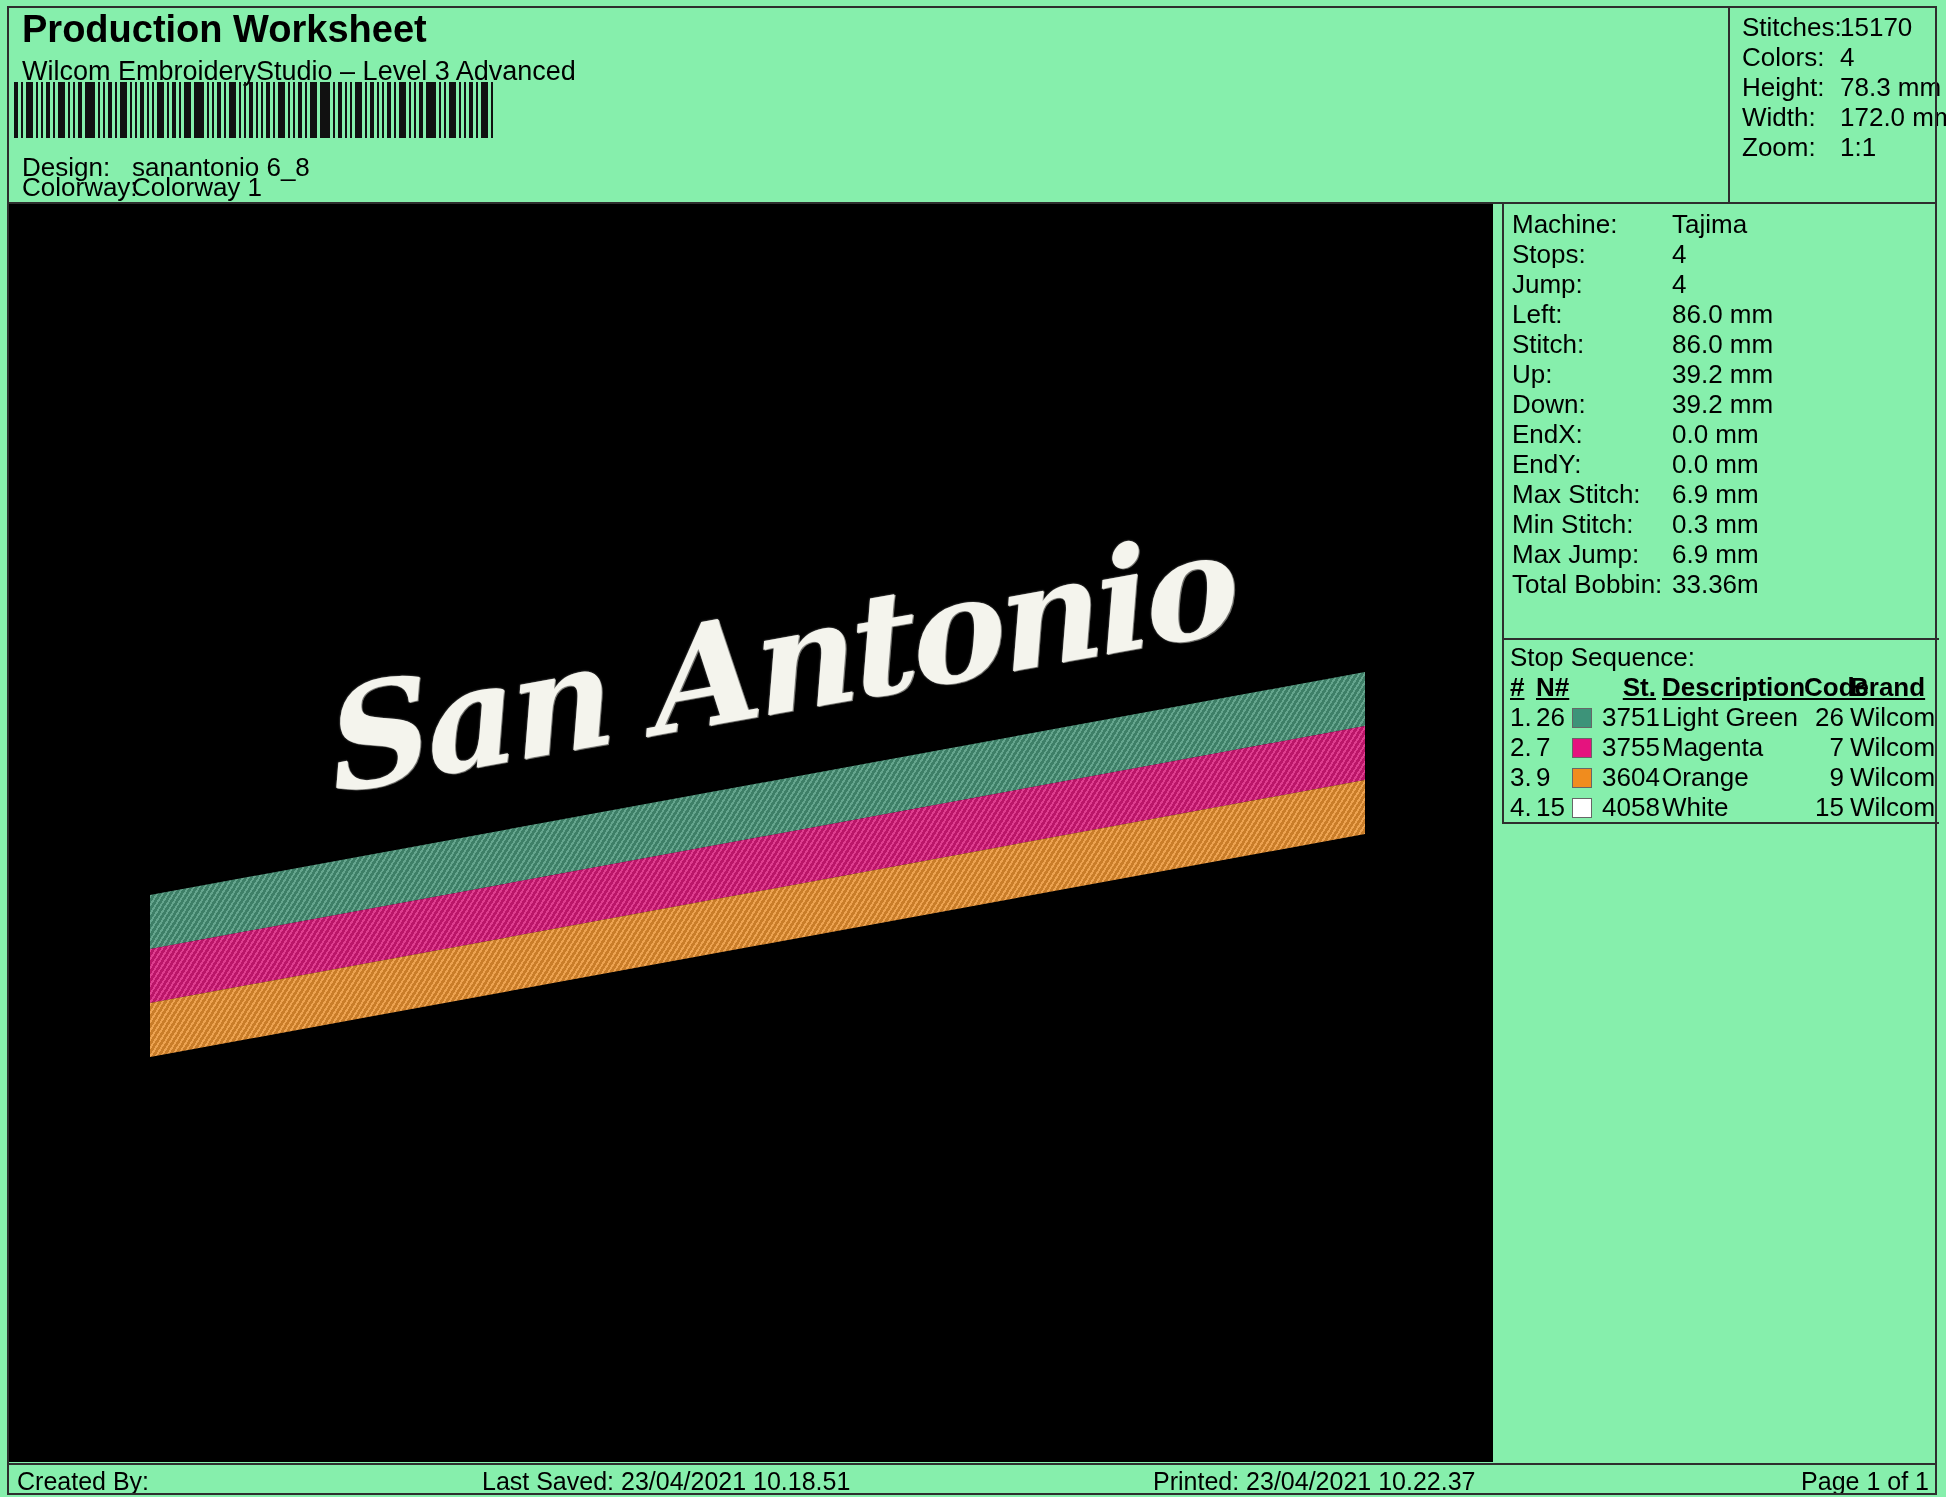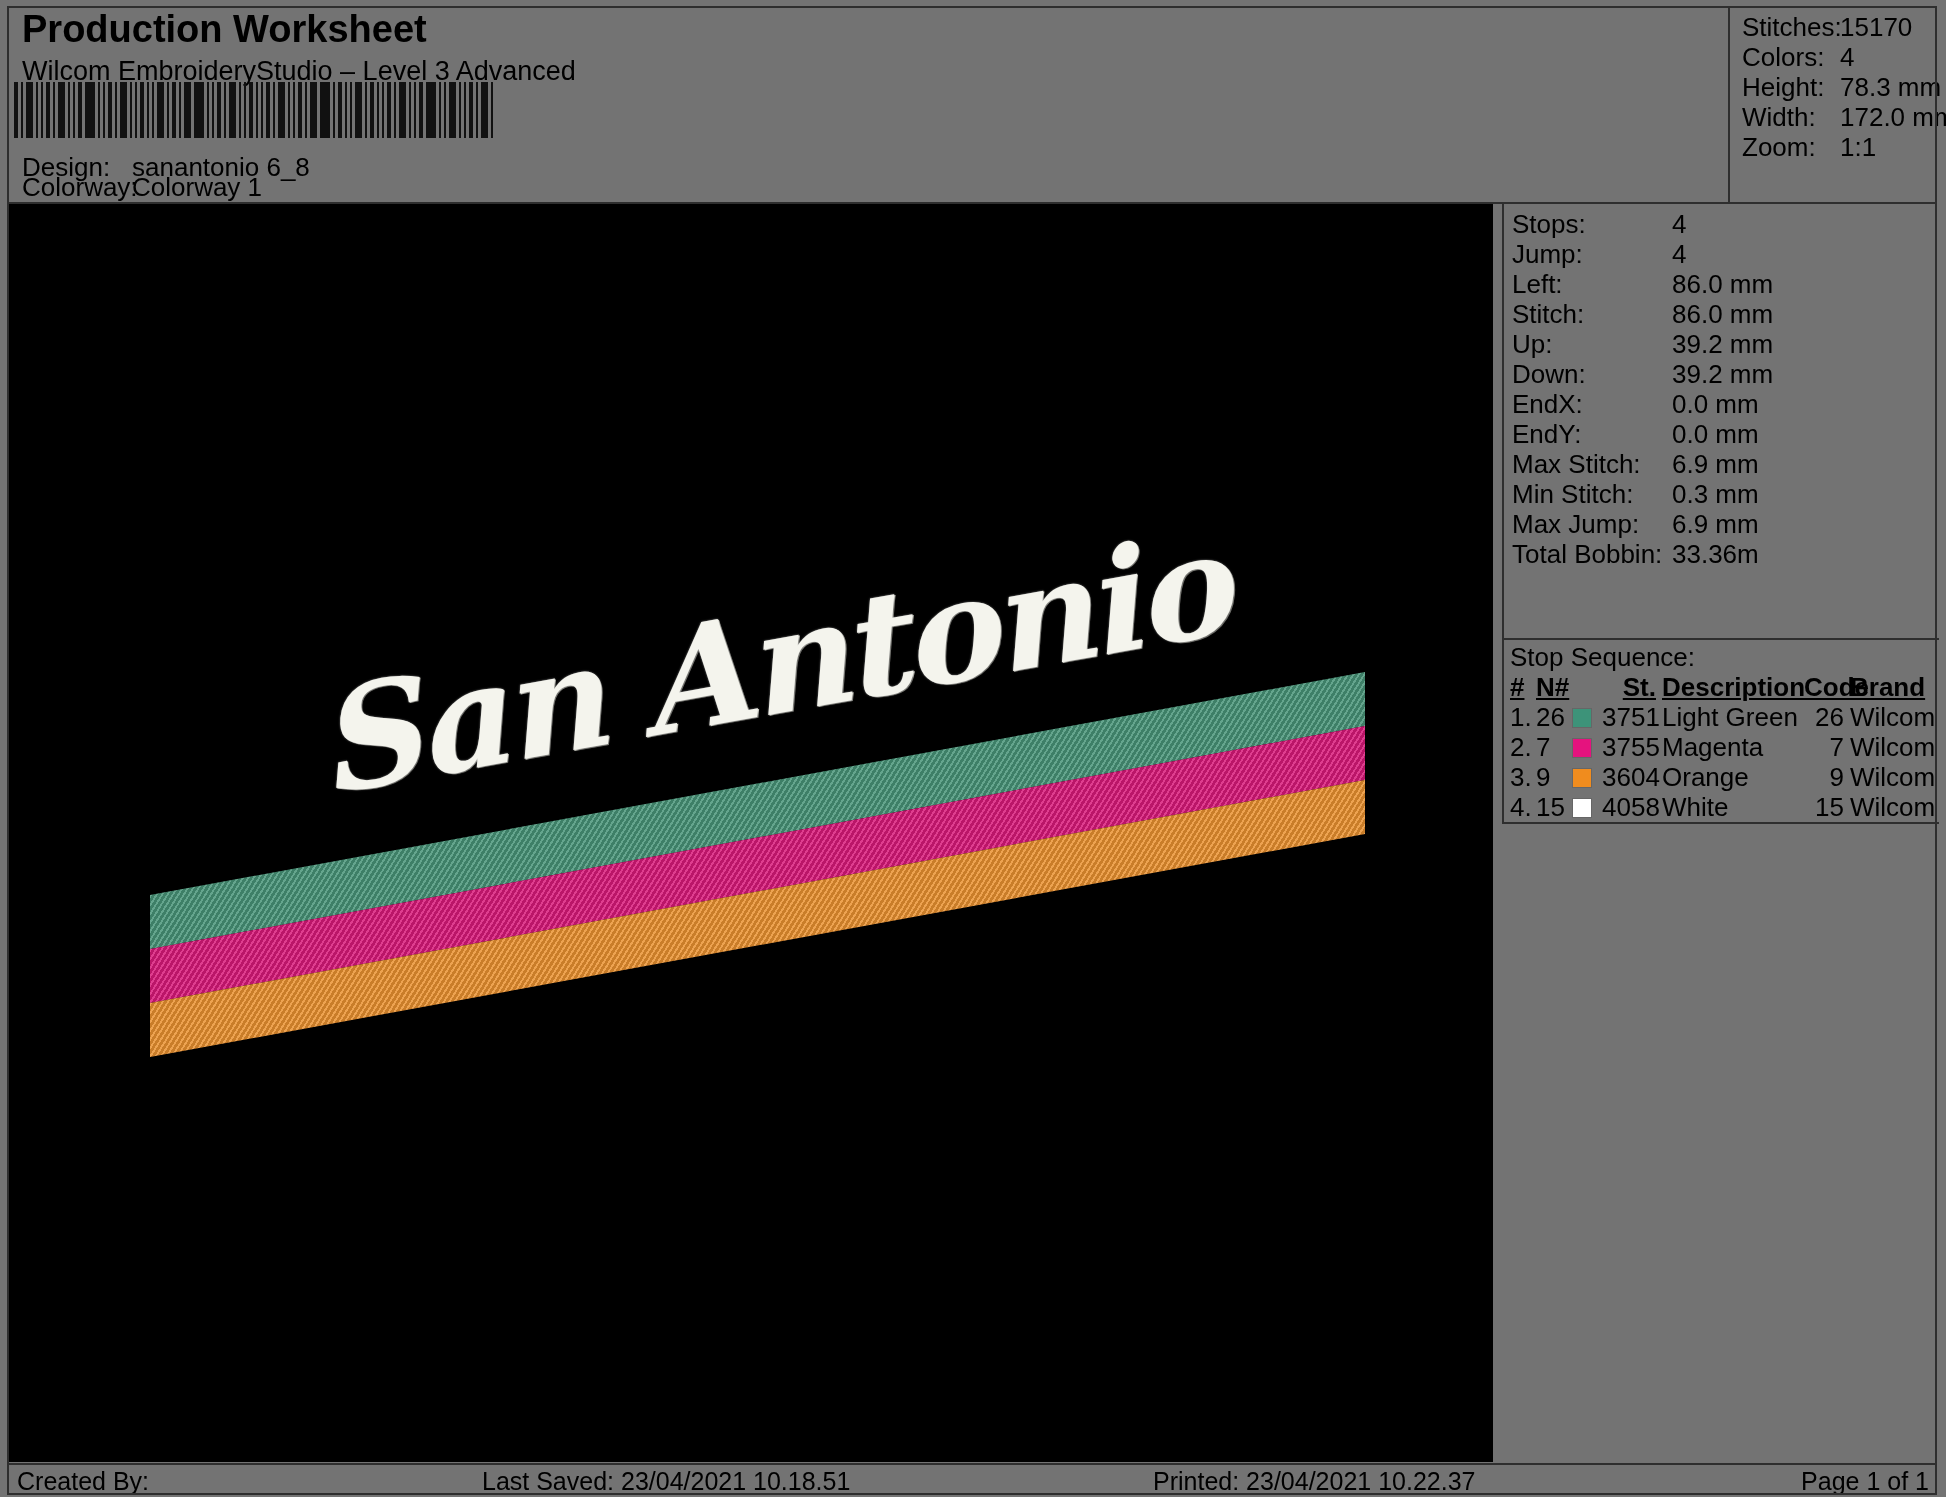--- a/index.html
+++ b/index.html
@@ -1,17 +1,17 @@
 <!DOCTYPE html>
 <html><head>
 <meta charset="utf-8">
 <style>
   html,body{margin:0;padding:0;background:#fff;}
   .page{
-    position:relative;width:1946px;height:1497px;background:#737373;
+    position:relative;width:1946px;height:1497px;background:#86efac;
     font-family:"Liberation Sans",sans-serif;color:#000;overflow:hidden;
   }
   .frame{position:absolute;left:7px;top:6px;width:1930px;height:1489px;
     border:2px solid #2e2e2e;box-sizing:border-box;pointer-events:none;}
   .hline{position:absolute;height:0;border-top:2px solid #2e2e2e;}
   
   .title{position:absolute;left:22px;top:8px;font-size:38px;font-weight:bold;letter-spacing:0px;}
   .subtitle{position:absolute;left:22px;top:56px;font-size:27px;}
   .barcode{position:absolute;left:14px;top:82px;width:548px;height:56px;white-space:nowrap;overflow:hidden;}
   .barcode .bar{display:inline-block;height:56px;background:#111;margin-right:3px;vertical-align:top;}
@@ -91,20 +91,21 @@
   <div class="canvas" style="background: rgb(0, 0, 0);">
     <div class="design-text" style="color: rgb(244, 244, 237);">San Antonio</div>
     <div class="stripes">
         <div class="stripe" style="background: rgb(72, 148, 120);"></div>
         <div class="stripe" style="background: rgb(217, 24, 121);"></div>
         <div class="stripe" style="background: rgb(234, 145, 48);"></div>
       </div>
   </div>
 
   <div class="machine-panel">
+      <div class="row"><span>Machine:</span><span class="val">Tajima</span></div>
       <div class="row"><span>Stops:</span><span class="val">4</span></div>
       <div class="row"><span>Jump:</span><span class="val">4</span></div>
       <div class="row"><span>Left:</span><span class="val">86.0 mm</span></div>
       <div class="row"><span>Stitch:</span><span class="val">86.0 mm</span></div>
       <div class="row"><span>Up:</span><span class="val">39.2 mm</span></div>
       <div class="row"><span>Down:</span><span class="val">39.2 mm</span></div>
       <div class="row"><span>EndX:</span><span class="val">0.0 mm</span></div>
       <div class="row"><span>EndY:</span><span class="val">0.0 mm</span></div>
       <div class="row"><span>Max Stitch:</span><span class="val">6.9 mm</span></div>
       <div class="row"><span>Min Stitch:</span><span class="val">0.3 mm</span></div>

